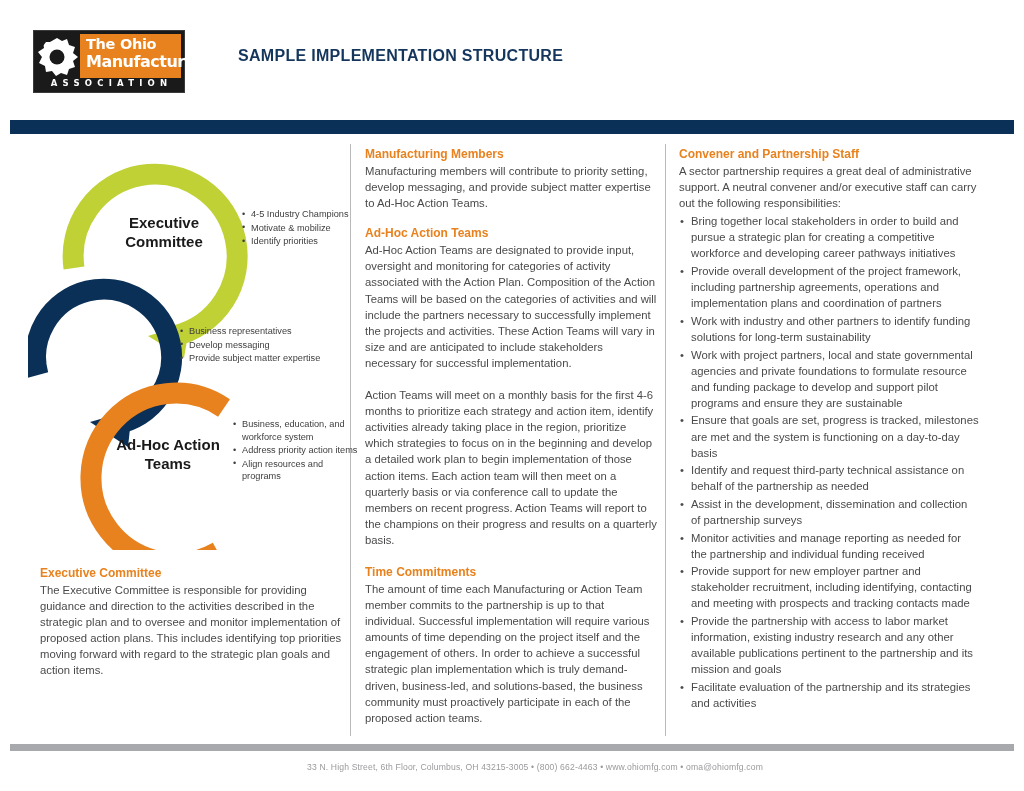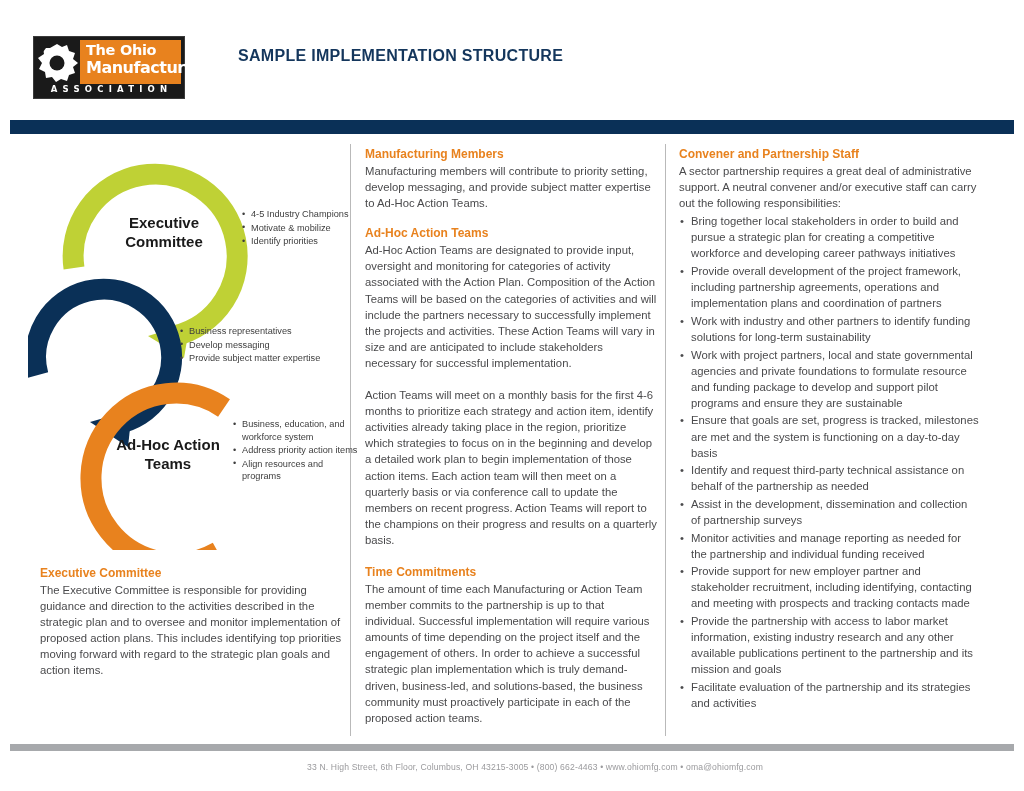--- a/index.html
+++ b/index.html
@@ -7,21 +7,21 @@
   body{
     width:1024px; height:791px; position:relative; overflow:hidden;
     font-family:"Liberation Sans", sans-serif;
     color:#58585a;
   }
   .page{ position:absolute; inset:0; background:#fff; }
 
   
   .header{ position:absolute; left:0; top:0; width:1024px; height:118px; }
 
-  .logo{ position:absolute; left:33px; top:36px; width:152px; height:63px;
+  .logo{ position:absolute; left:33px; top:30px; width:152px; height:63px;
          background:#1a1a1a; border:1px solid #3a3a3a; }
   .logo-gear{ position:absolute; left:3px; top:3px; width:42px; height:44px; }
   .logo-orange{ position:absolute; left:46px; top:3px; right:3px; top:3px; height:44px;
                 background:#e8821e; }
   .logo-l1{ position:absolute; left:52px; top:5px; color:#fff;
             font-family:"DejaVu Sans", sans-serif; font-weight:bold; font-size:14.5px;
             letter-spacing:-0.3px; line-height:16px; white-space:nowrap; }
   .logo-l2{ position:absolute; left:52px; top:22px; color:#fff;
             font-family:"DejaVu Sans", sans-serif; font-weight:bold; font-size:16px;
             letter-spacing:-0.5px; line-height:18px; white-space:nowrap; }

